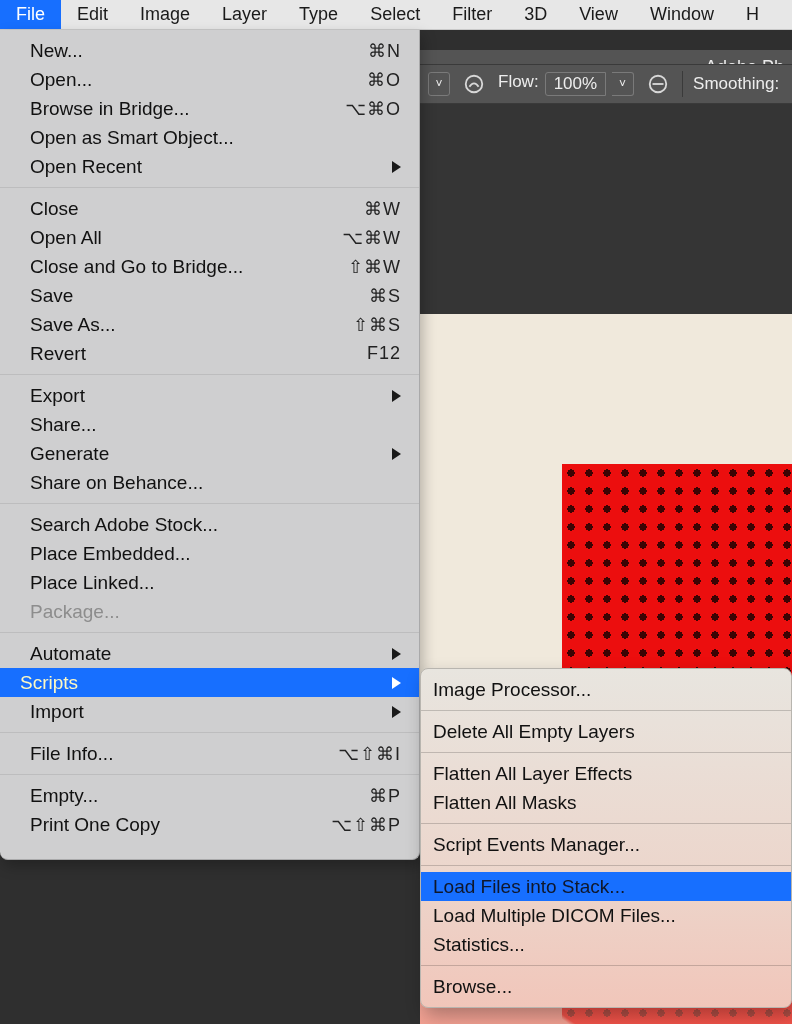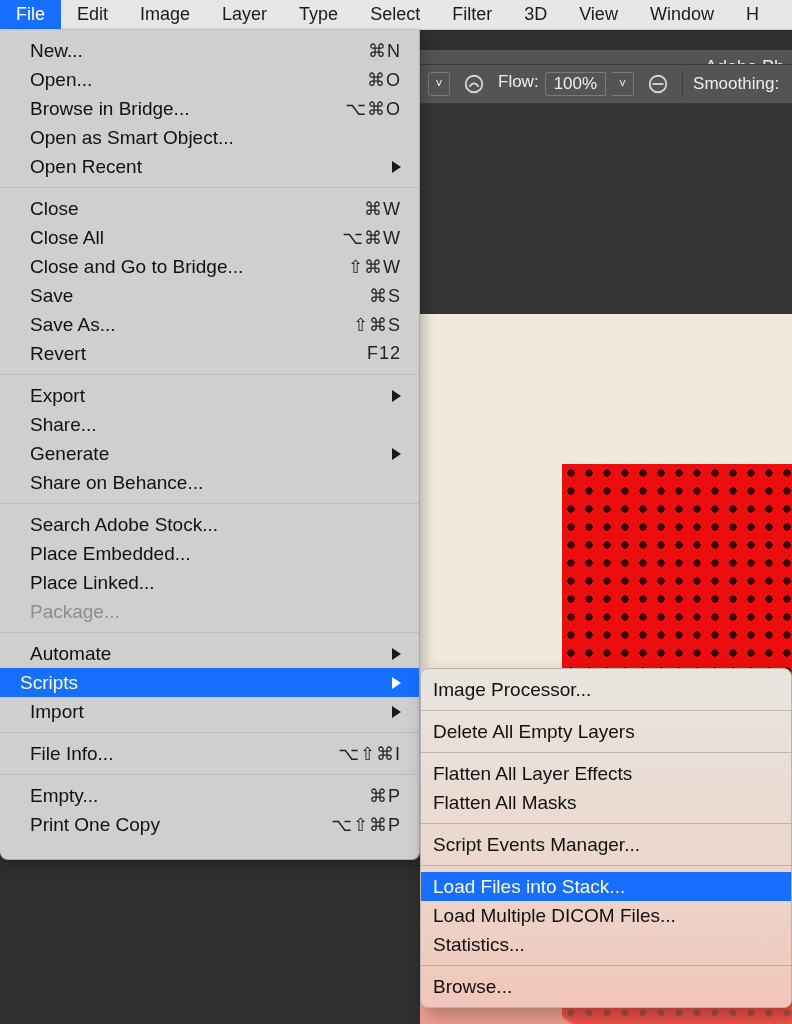--- a/index.html
+++ b/index.html
@@ -116,21 +116,21 @@
   .sub-menu {
     position:absolute; left:420px; top:668px; width:372px;
     background:linear-gradient(180deg,#e8e5df 0%, #ecd6cc 60%, #f1c6ba 100%);
     border:1px solid #b8b5af; border-radius:8px;
     box-shadow: 4px 8px 18px rgba(0,0,0,0.28);
     font-size:19px; padding:6px 0;
   }
   .s-row {
     display:flex; align-items:center; height:29px; padding:0 20px 0 12px; cursor:default;
   }
-  .s-row.selected { background:#176fff; color:#fef9c3; }
+  .s-row.selected { background:#176fff; color:#0f172a; }
   .s-sep { height:1px; background:rgba(0,0,0,0.18); margin:6px 0; }
 </style>
 </head>
 <body>
 
 <div class="menubar" id="menubar">
     <div class="menu-item active">File</div>
     <div class="menu-item">Edit</div>
     <div class="menu-item">Image</div>
     <div class="menu-item">Layer</div>
@@ -202,21 +202,21 @@
     <div class="m-row">
       <span class="lbl">Open Recent</span>
       <span class="arw"></span>
     </div>
     <div class="m-sep"></div>
     <div class="m-row">
       <span class="lbl">Close</span>
       <span class="sc">⌘W</span>
     </div>
     <div class="m-row">
-      <span class="lbl">Close All</span>
+      <span class="lbl">Open All</span>
       <span class="sc">⌥⌘W</span>
     </div>
     <div class="m-row">
       <span class="lbl">Close and Go to Bridge...</span>
       <span class="sc">⇧⌘W</span>
     </div>
     <div class="m-row">
       <span class="lbl">Save</span>
       <span class="sc">⌘S</span>
     </div>

